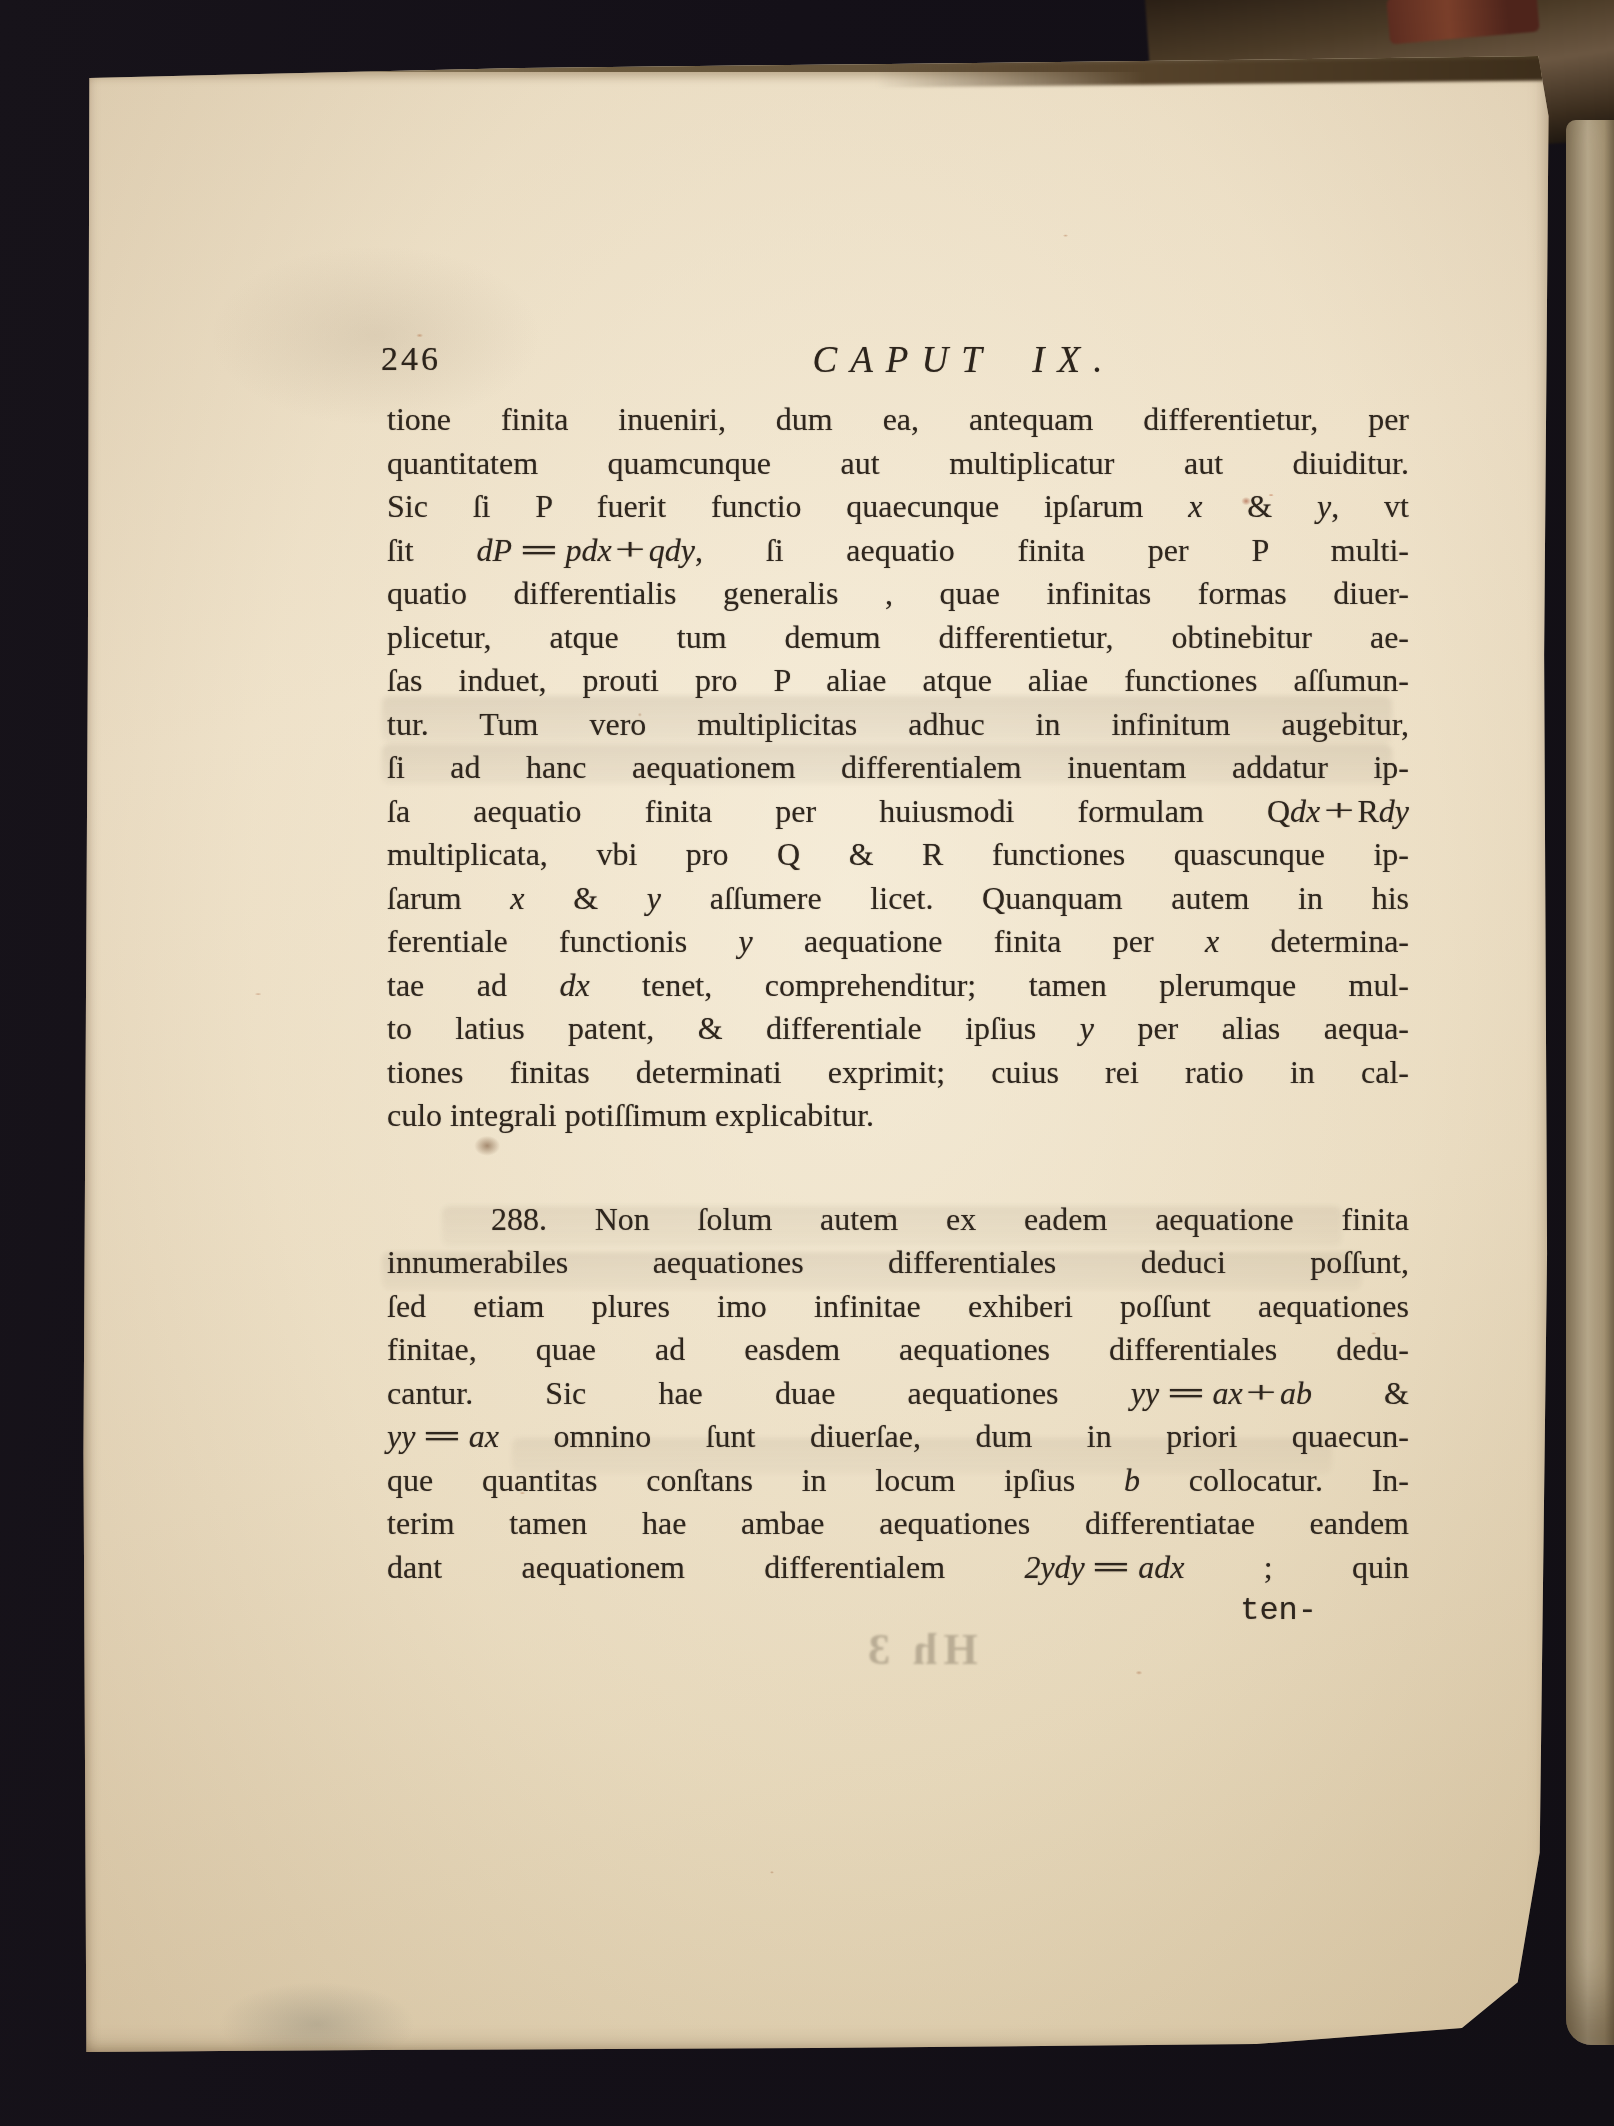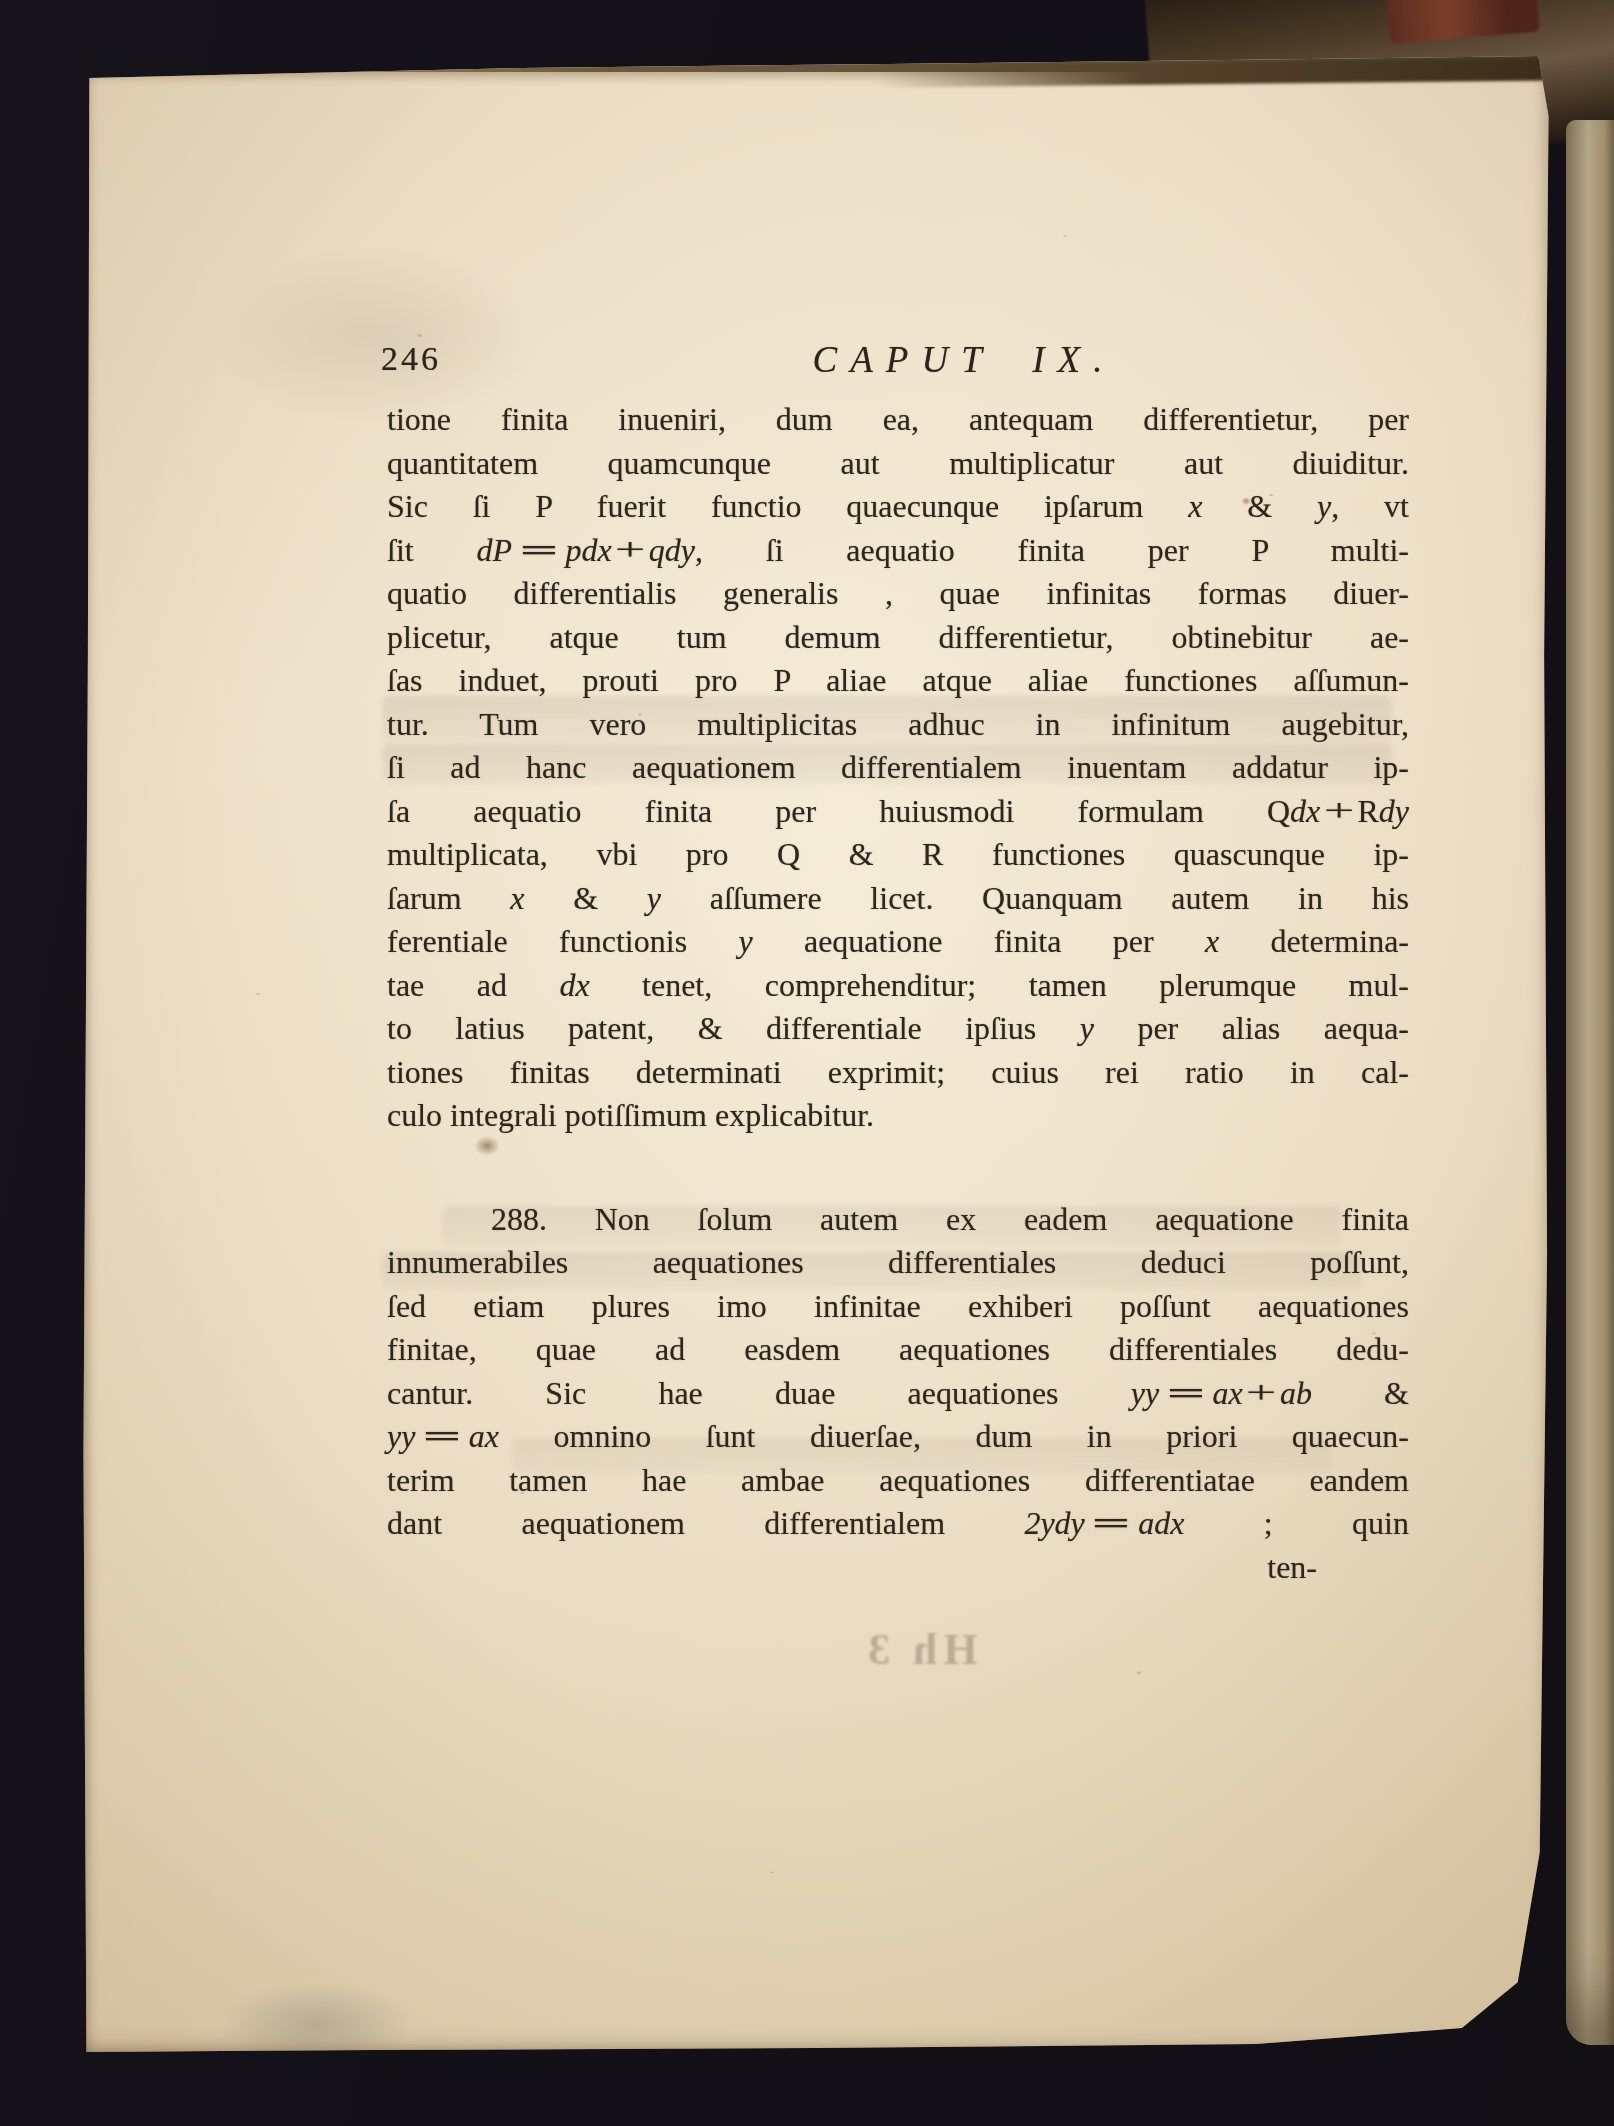--- a/index.html
+++ b/index.html
@@ -63,21 +63,21 @@
   .pgnum{position:absolute;left:6px;top:0;font-size:34px;letter-spacing:3px;
       text-shadow:0 0 1px rgba(50,38,26,.5);}
   .chapter{position:absolute;left:calc(50% + 78px);top:-2px;transform:translateX(-50%);
       font-style:italic;font-size:37px;letter-spacing:13px;word-spacing:16px;
       text-shadow:0 0 1px rgba(50,38,26,.5);white-space:nowrap;}
   .textblock{position:absolute;left:305px;top:342px;width:1022px;
       font-size:32px;line-height:43.5px;color:#2e261e;
       text-shadow:0 0 1.2px rgba(55,42,28,.45);}
   .line{text-align:justify;text-align-last:justify;}
   .line.align-left{text-align:left;text-align-last:left;}
-  .line.align-right{text-align-last:right;padding-right:92px;}
+  .line.align-right{text-align-last:right;padding-right:92px;font-family:Liberation Mono, monospace;}
   .seg-it{font-style:italic;}
   .seg-eq{display:inline-block;transform:scaleX(2.15);margin:0 .55em;font-weight:bold;}
   .seg-pl{display:inline-block;transform:scaleX(1.7) translateY(-1px);margin:0 .3em;}
 </style>
 </head>
 <body>
 
 <div id="stage">
 
   <div class="head-edge"></div>
@@ -117,19 +117,20 @@
         <div class="line"><span>tae ad </span><span class="seg-it">dx</span><span> tenet, comprehenditur; tamen plerumque mul-</span></div>
         <div class="line"><span>to latius patent, &amp; differentiale ipſius </span><span class="seg-it">y</span><span> per alias aequa-</span></div>
         <div class="line"><span>tiones finitas determinati exprimit; cuius rei ratio in cal-</span></div>
         <div class="line align-left"><span>culo integrali potiſſimum explicabitur.</span></div>
         <div class="line" style="text-indent: 104px; margin-top: 60px;"><span>288. Non ſolum autem ex eadem aequatione finita</span></div>
         <div class="line"><span>innumerabiles aequationes differentiales deduci poſſunt,</span></div>
         <div class="line"><span>ſed etiam plures imo infinitae exhiberi poſſunt aequationes</span></div>
         <div class="line"><span>finitae, quae ad easdem aequationes differentiales dedu-</span></div>
         <div class="line"><span>cantur. Sic hae duae aequationes </span><span class="seg-it">yy</span><span class="seg-eq">=</span><span class="seg-it">ax</span><span class="seg-pl">+</span><span class="seg-it">ab</span><span> &amp;</span></div>
         <div class="line"><span class="seg-it">yy</span><span class="seg-eq">=</span><span class="seg-it">ax</span><span> omnino ſunt diuerſae, dum in priori quaecun-</span></div>
+        <div class="line"><span>que quantitas conſtans in locum ipſius </span><span class="seg-it">b</span><span> collocatur. In-</span></div>
         <div class="line"><span>terim tamen hae ambae aequationes differentiatae eandem</span></div>
         <div class="line"><span>dant aequationem differentialem </span><span class="seg-it">2ydy</span><span class="seg-eq">=</span><span class="seg-it">adx</span><span> ; quin</span></div>
         <div class="line align-right">ten-</div>
       </div>
   </div>
 
 </div>
 
 </body></html>

